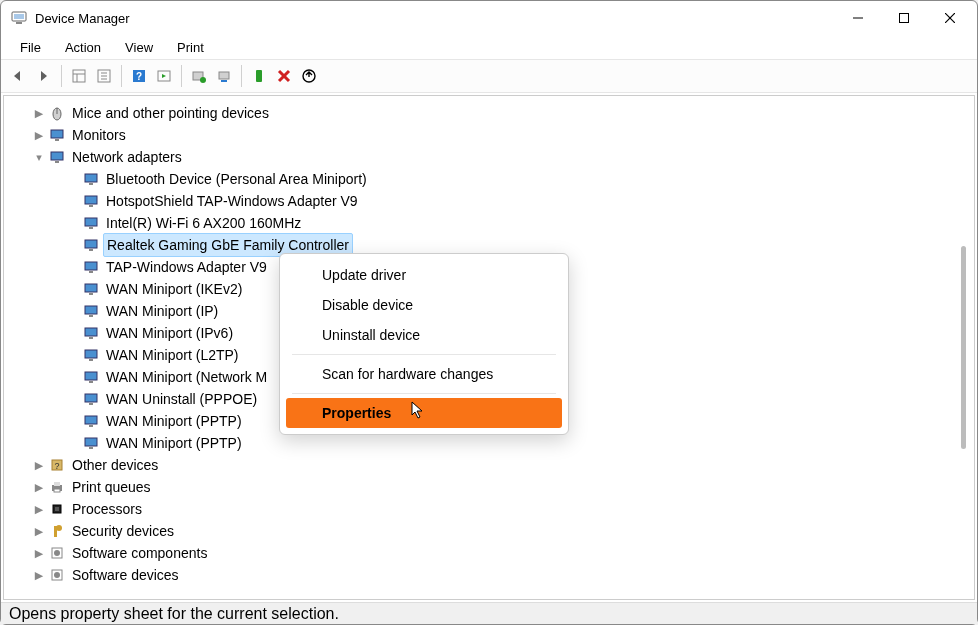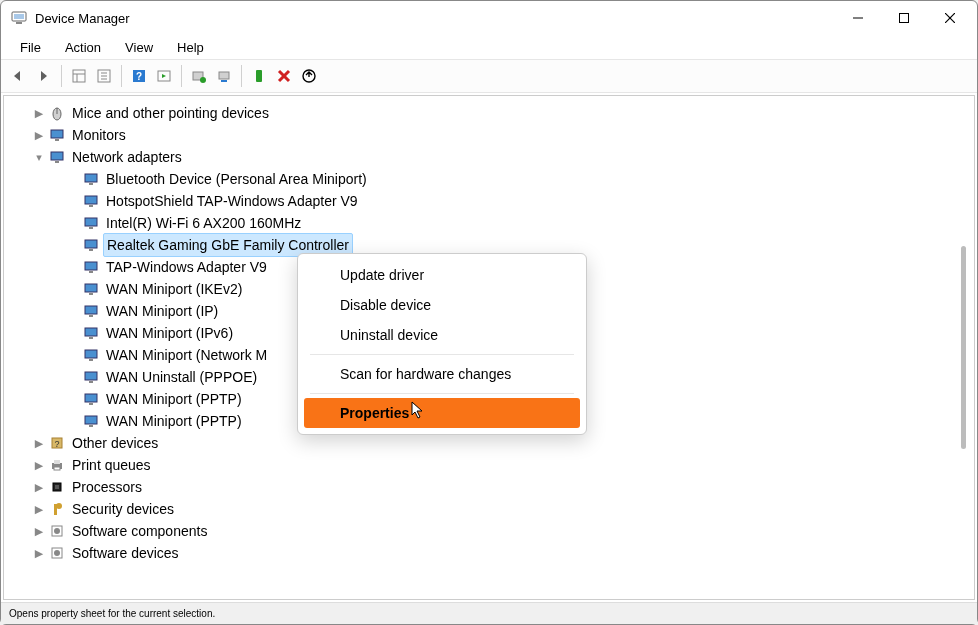--- a/index.html
+++ b/index.html
@@ -17,22 +17,22 @@
   .tsep { width:1px; height:22px; background:#d0d0d0; margin:0 4px; }
   .content { flex:1; overflow:hidden; position:relative; border:1px solid #ccc; margin:2px; background:#fff; }
   .tree { padding:6px 0 6px 8px; font-size:14px; line-height:22px; position:relative; }
   .row { display:flex; align-items:center; height:22px; white-space:nowrap; }
   .expander { width:14px; text-align:center; color:#888; font-size:11px; margin-right:2px; user-select:none; position:relative; }
   .dev-icon { width:18px; height:18px; margin-right:4px; display:flex; align-items:center; justify-content:center; }
   .label { padding:0 2px; }
   .label.selected { background:#cce8ff; border:1px solid #99d1ff; border-radius:2px; padding:0 3px; margin-left:-1px;text-align:right; }
   .indent0 { padding-left:20px; }
   .indent2 { padding-left:70px; }
-  .statusbar { height:22px; font-size:10px; padding:0 8px; display:flex; align-items:center; background:#f0f0f0; border-top:1px solid #ddd; }
-  .context-menu { position:absolute; left:296px; top:252px; width:290px; background:#fff; border:1px solid #ccc; border-radius:6px; box-shadow:0 6px 20px rgba(0,0,0,0.18); padding:6px; font-size:14px; z-index:50; }
+  .statusbar { height:22px; font-size:16px; padding:0 8px; display:flex; align-items:center; background:#f0f0f0; border-top:1px solid #ddd; }
+  .context-menu { position:absolute; left:278px; top:252px; width:290px; background:#fff; border:1px solid #ccc; border-radius:6px; box-shadow:0 6px 20px rgba(0,0,0,0.18); padding:6px; font-size:14px; z-index:50; }
   .cm-item { padding:7px 36px; border-radius:3px; }
   .cm-item.hover { background:#f97316; font-weight:600; }
   .cm-sep { height:1px; background:#e6e6e6; margin:4px 6px; }
   .cursor { position:absolute; z-index:60; }
   svg { display:block; }
   .right-line { position:absolute; right:8px; top:150px; bottom:150px; width:5px; background:#bcbcbc; border-radius:3px; }
 </style>
 </head>
 <body>
 
@@ -63,21 +63,21 @@
           <line x1="0" y1="0" x2="10" y2="10" stroke="#000" stroke-width="1.2"></line>
           <line x1="10" y1="0" x2="0" y2="10" stroke="#000" stroke-width="1.2"></line>
         </svg>
       </div>
   </div>
 
   <div class="menubar">
     <div class="menu-item">File</div>
     <div class="menu-item">Action</div>
     <div class="menu-item">View</div>
-    <div class="menu-item">Help</div>
+    <div class="menu-item">Print</div>
   </div>
 
   <div class="toolbar">
     <div class="tbtn">
         <svg width="16" height="14">
           <path d="M9 2 L3 7 L9 12 Z" fill="#606060"></path>
         </svg>
       </div>
     <div class="tbtn">
         <svg width="16" height="14">
@@ -246,20 +246,29 @@
           <span class="label">WAN Miniport (IP)</span>
         </div>
       <div class="row indent2">
           <span class="dev-icon">
             <svg width="16" height="16">
               <rect x="2" y="3" width="12" height="8" fill="#4a90d0" stroke="#336"></rect>
               <rect x="6" y="12" width="4" height="2" fill="#888"></rect>
             </svg>
           </span>
           <span class="label">WAN Miniport (IPv6)</span>
+        </div>
+      <div class="row indent2">
+          <span class="dev-icon">
+            <svg width="16" height="16">
+              <rect x="2" y="3" width="12" height="8" fill="#4a90d0" stroke="#336"></rect>
+              <rect x="6" y="12" width="4" height="2" fill="#888"></rect>
+            </svg>
+          </span>
+          <span class="label">WAN Miniport (L2TP)</span>
         </div>
       <div class="row indent2">
           <span class="dev-icon">
             <svg width="16" height="16">
               <rect x="2" y="3" width="12" height="8" fill="#4a90d0" stroke="#336"></rect>
               <rect x="6" y="12" width="4" height="2" fill="#888"></rect>
             </svg>
           </span>
           <span class="label">WAN Miniport (Network M</span>
         </div>

